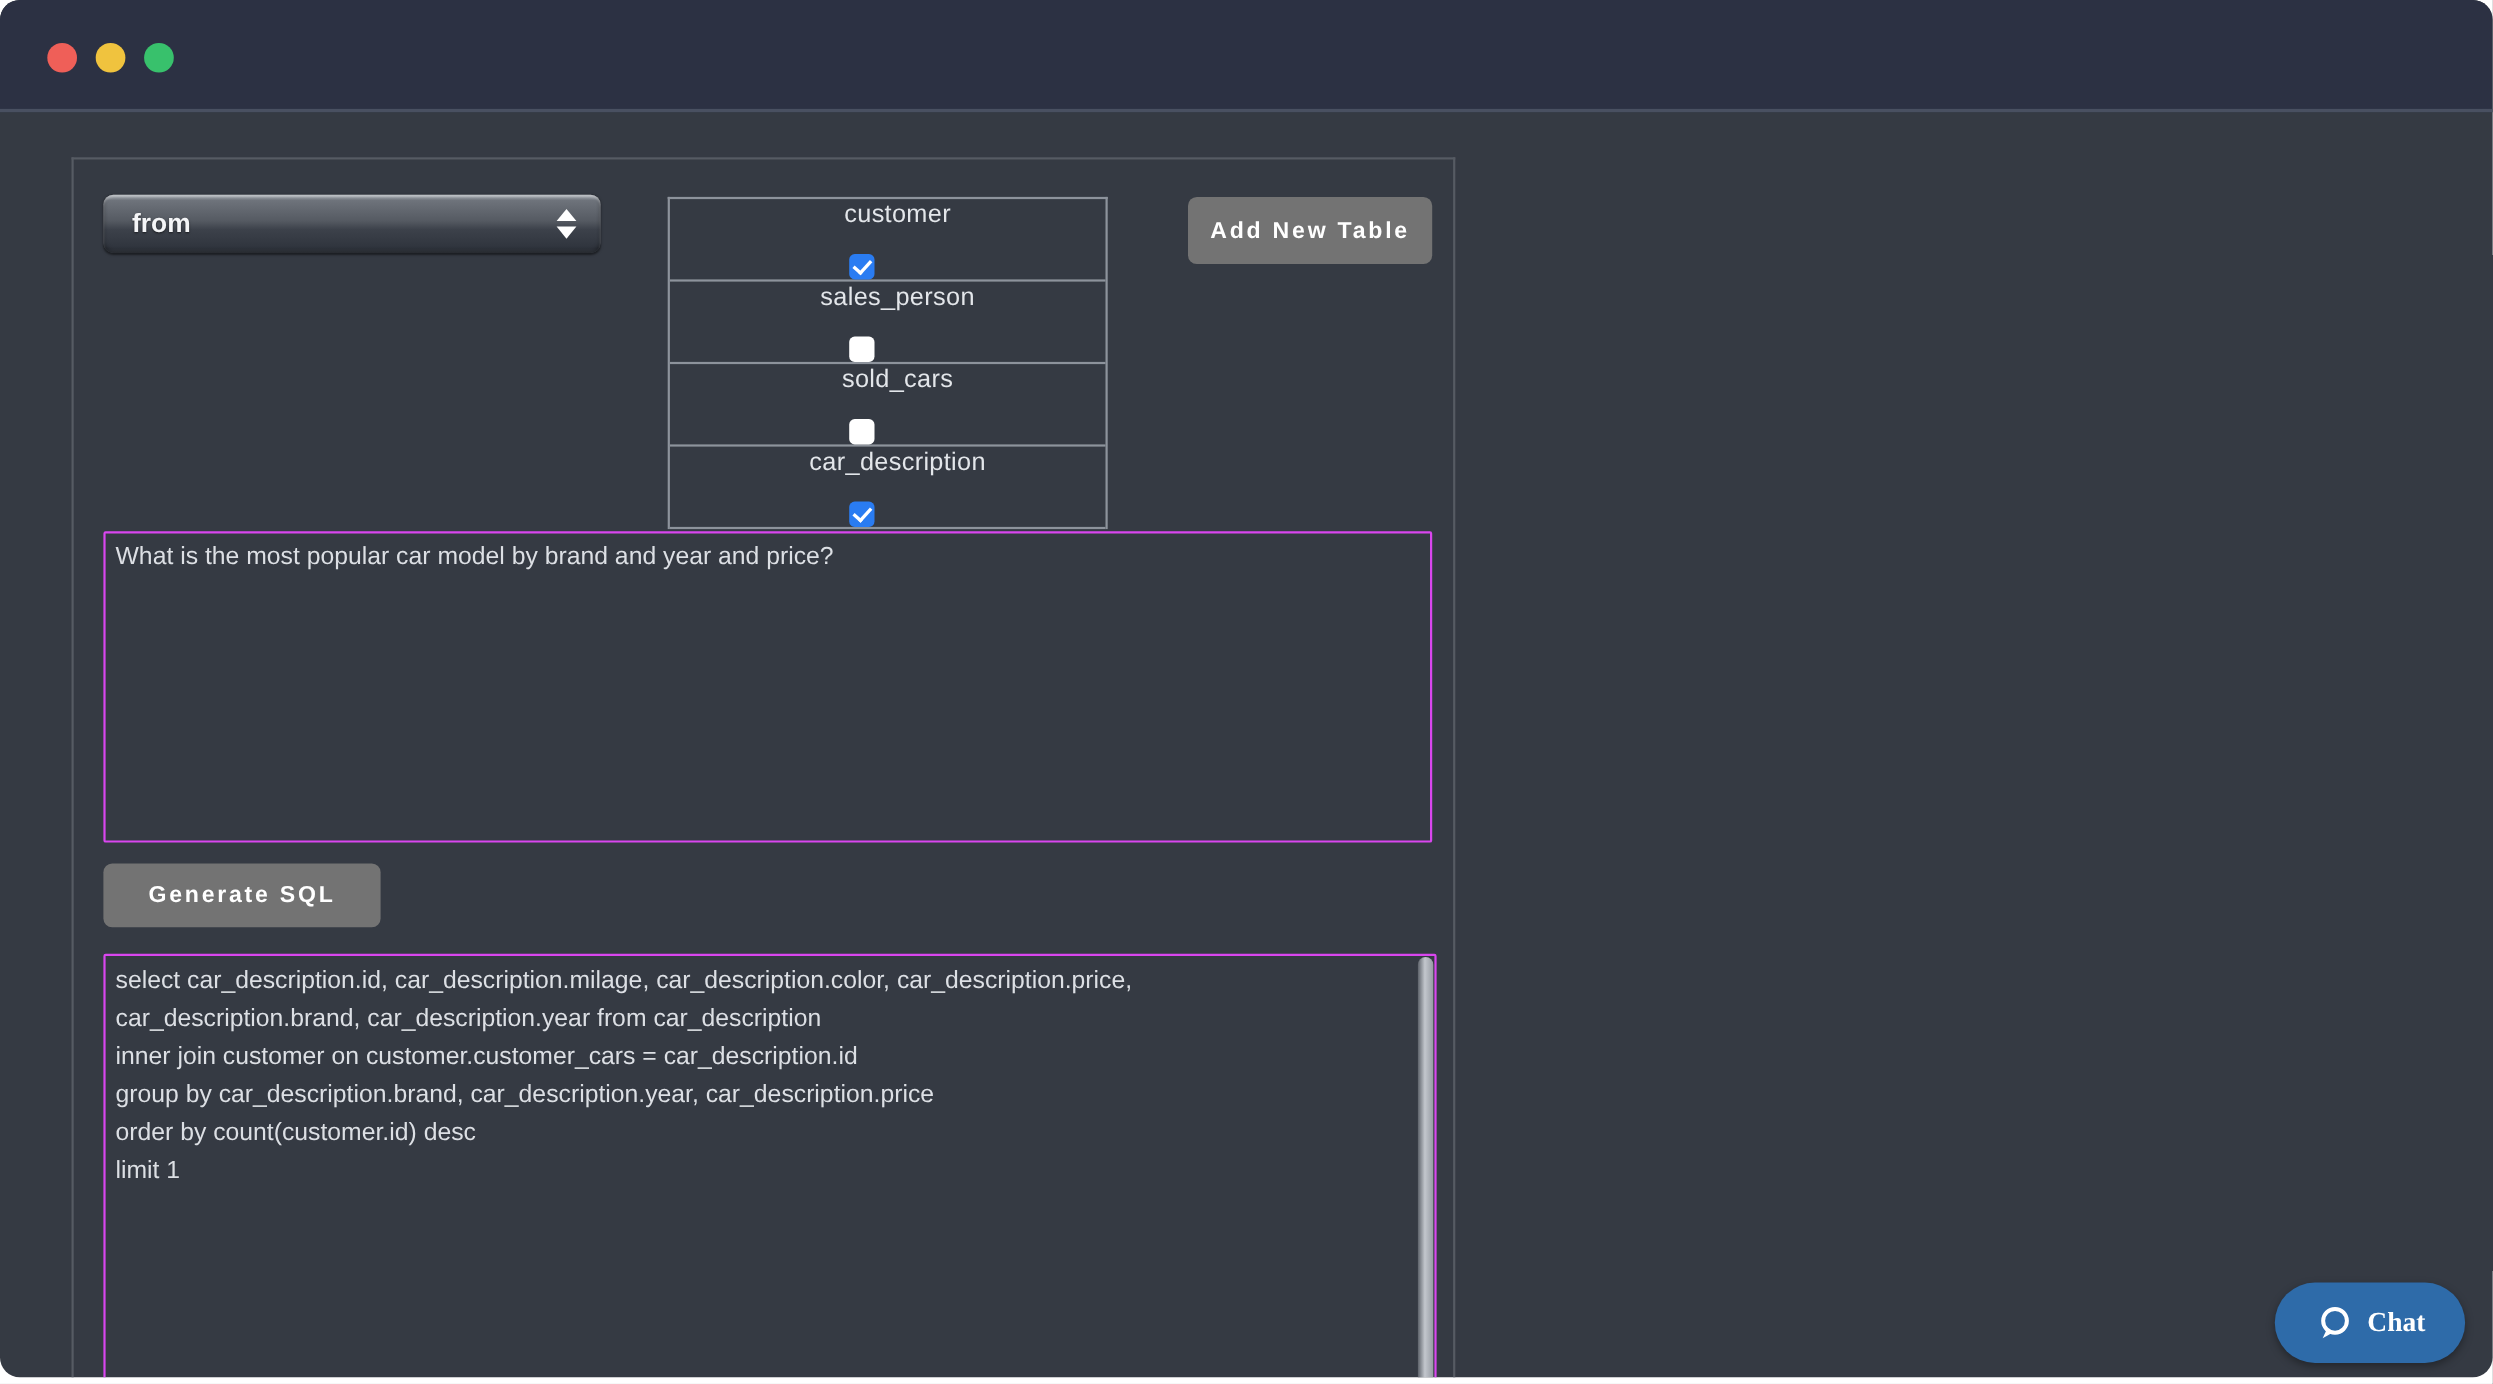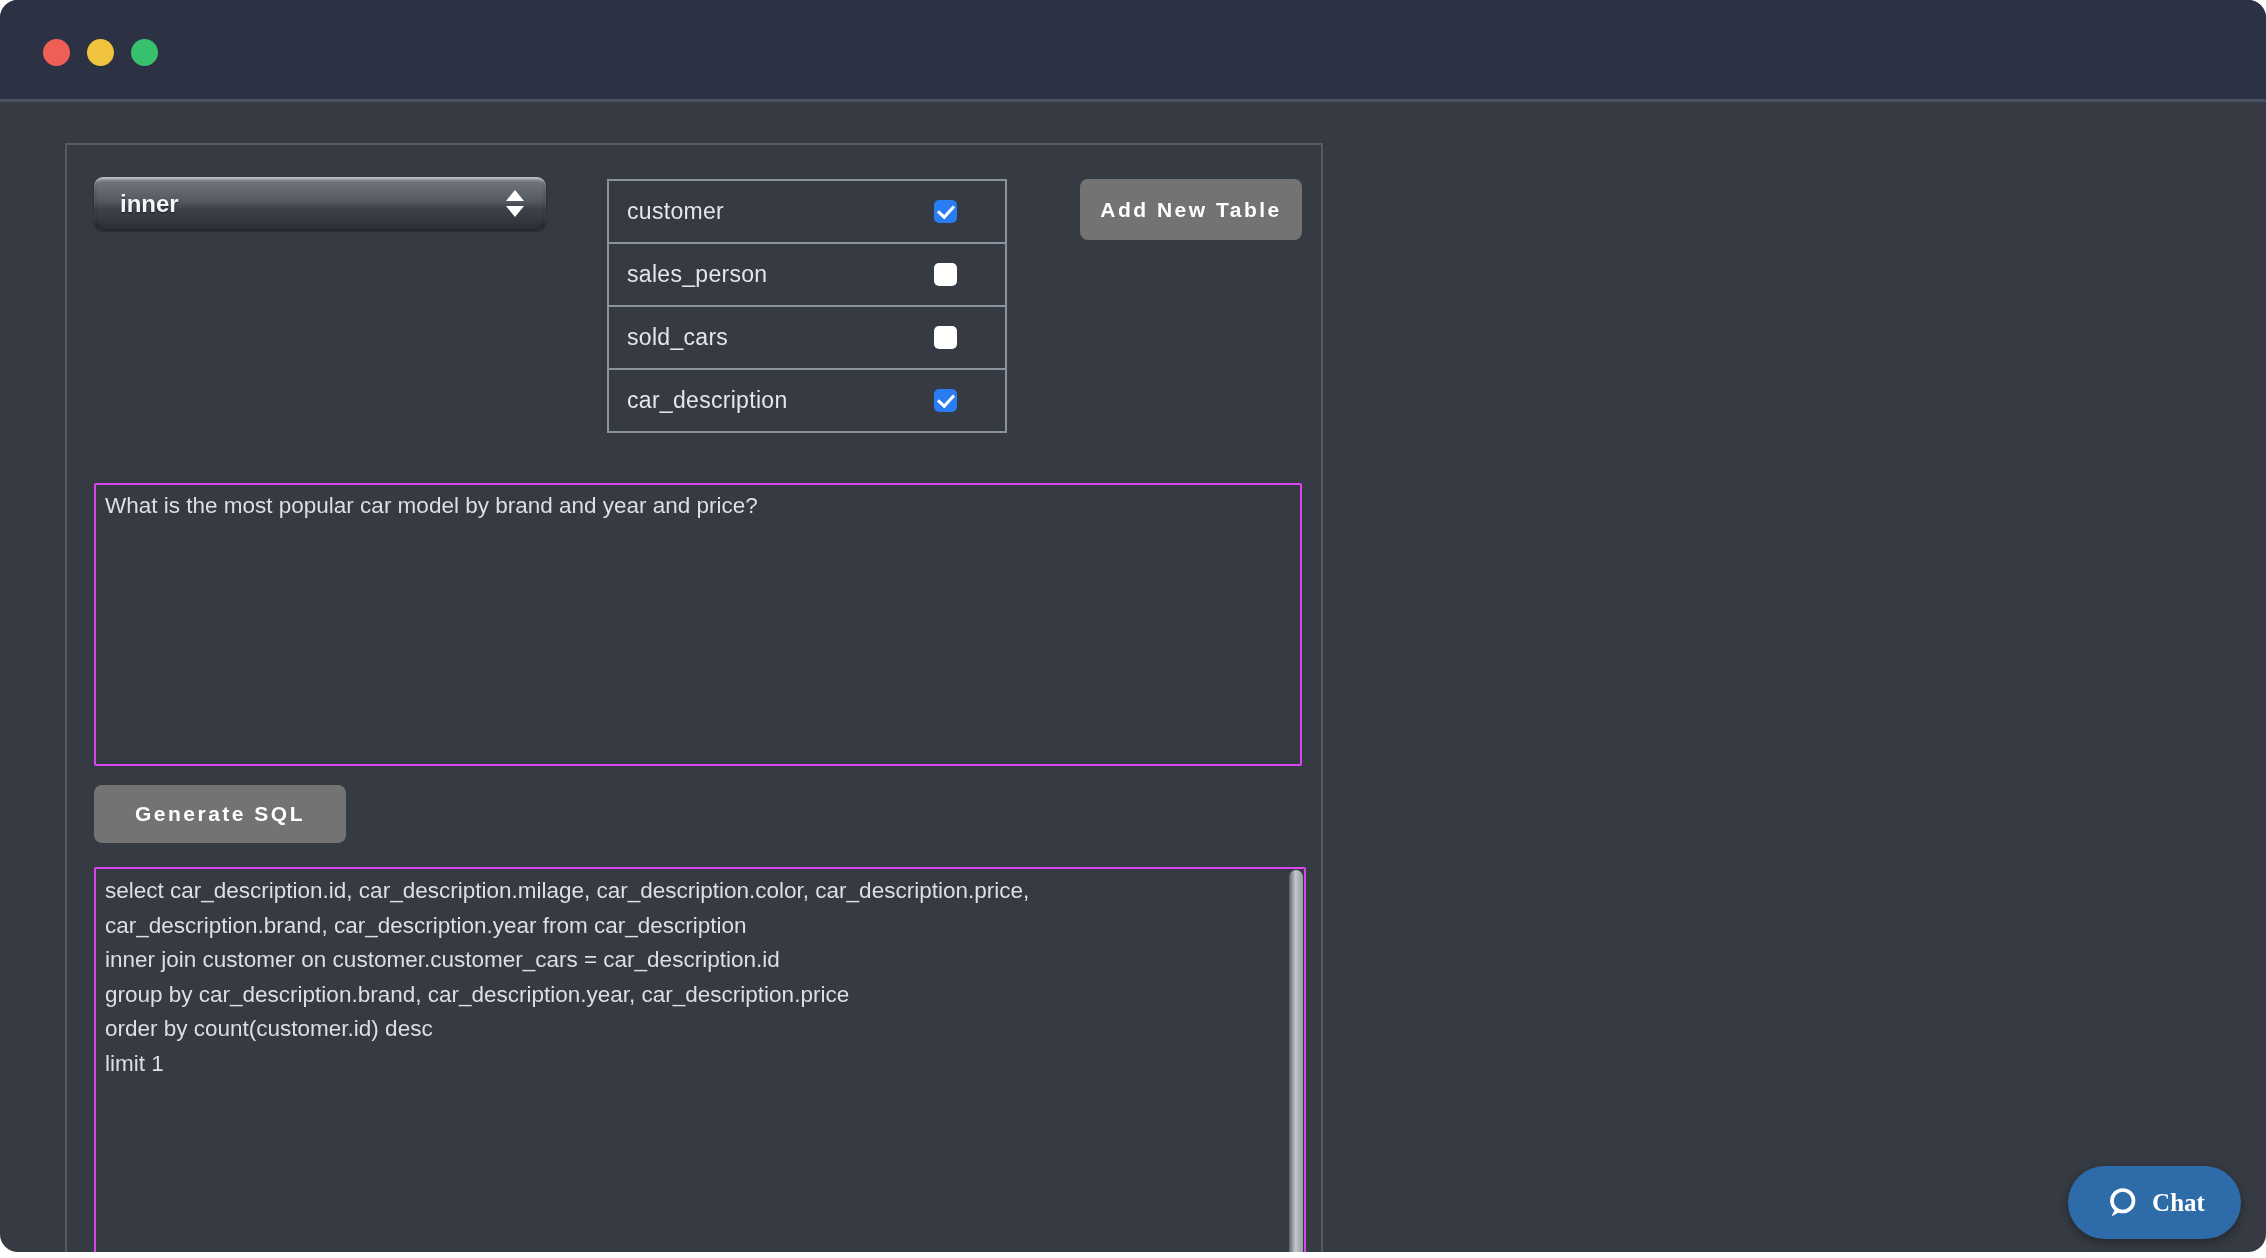--- a/index.html
+++ b/index.html
@@ -47,22 +47,22 @@
     width: 0; height: 0; border-left: 9px solid transparent; border-right: 9px solid transparent;
     border-top: 11px solid #ffffff;
   }
 
   
   .tables-box {
     position: absolute; left: 607px; top: 179px; width: 400px;
     border: 2px solid #8d939c; border-bottom: none;
   }
   .table-row {
-    height: 63px; display: flex; align-items: center;
-    border-bottom: 2px solid #8d939c; cursor: default;
+    height: 75px; display: flex; align-items: center;
+    border-bottom: 2px solid #8d939c; cursor: default; flex-direction: column;
   }
   .table-row .label { flex: 1; color: #e3e6ea; font-size: 23px; padding-left: 18px; letter-spacing: .3px; }
   .checkbox {
     width: 23px; height: 23px; border-radius: 5px; margin-right: 48px;
     background: #ffffff; position: relative; cursor: pointer; flex: 0 0 auto;
   }
   .checkbox.checked { background: #2a7cf2; }
   .checkbox.checked::after {
     content: ""; position: absolute; left: 7px; top: 2px;
     width: 7px; height: 13px;
@@ -114,21 +114,21 @@
     <div class="traffic-lights">
       <div class="light red"></div>
       <div class="light yellow"></div>
       <div class="light green"></div>
     </div>
   </div>
 
   <div class="panel"></div>
 
   <div class="db-select">
-    <span class="value">inner</span>
+    <span class="value">from</span>
     <span class="arrows">
       <span class="up"></span>
         <span class="down"></span>
     </span>
   </div>
 
   <div class="tables-box" id="tables-box">
     <div class="table-row">
       <span class="label">customer</span>
       <span class="checkbox checked"></span>

